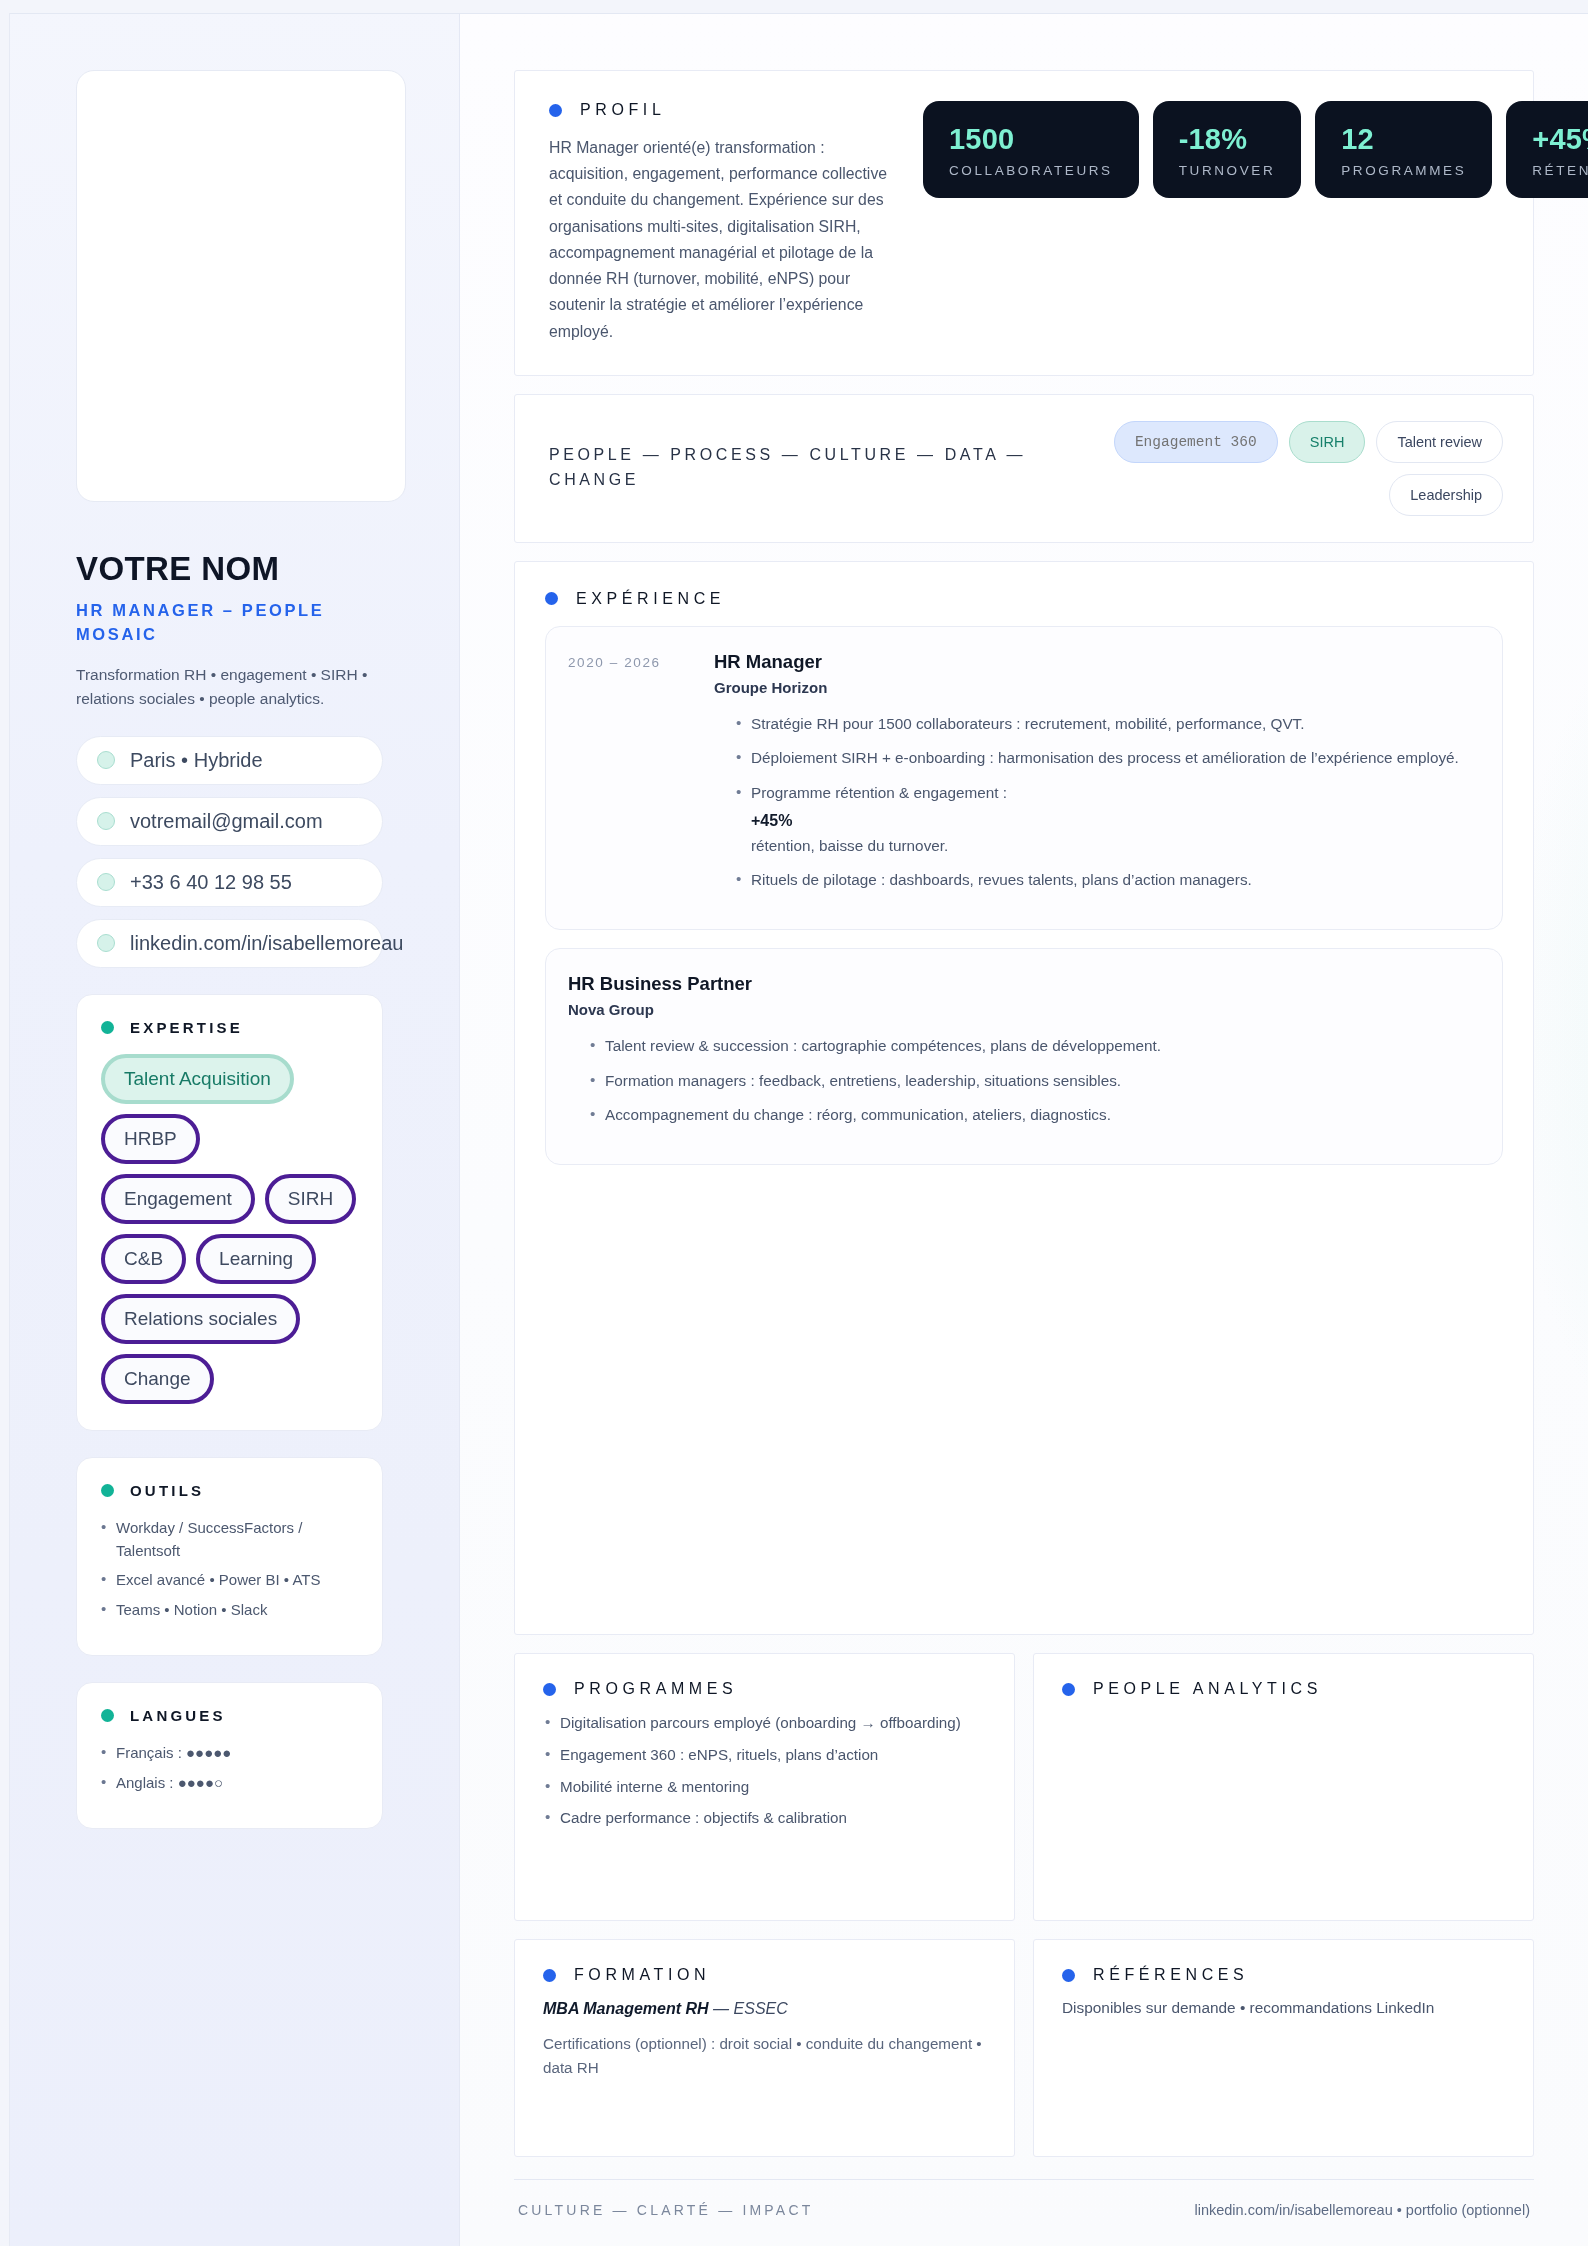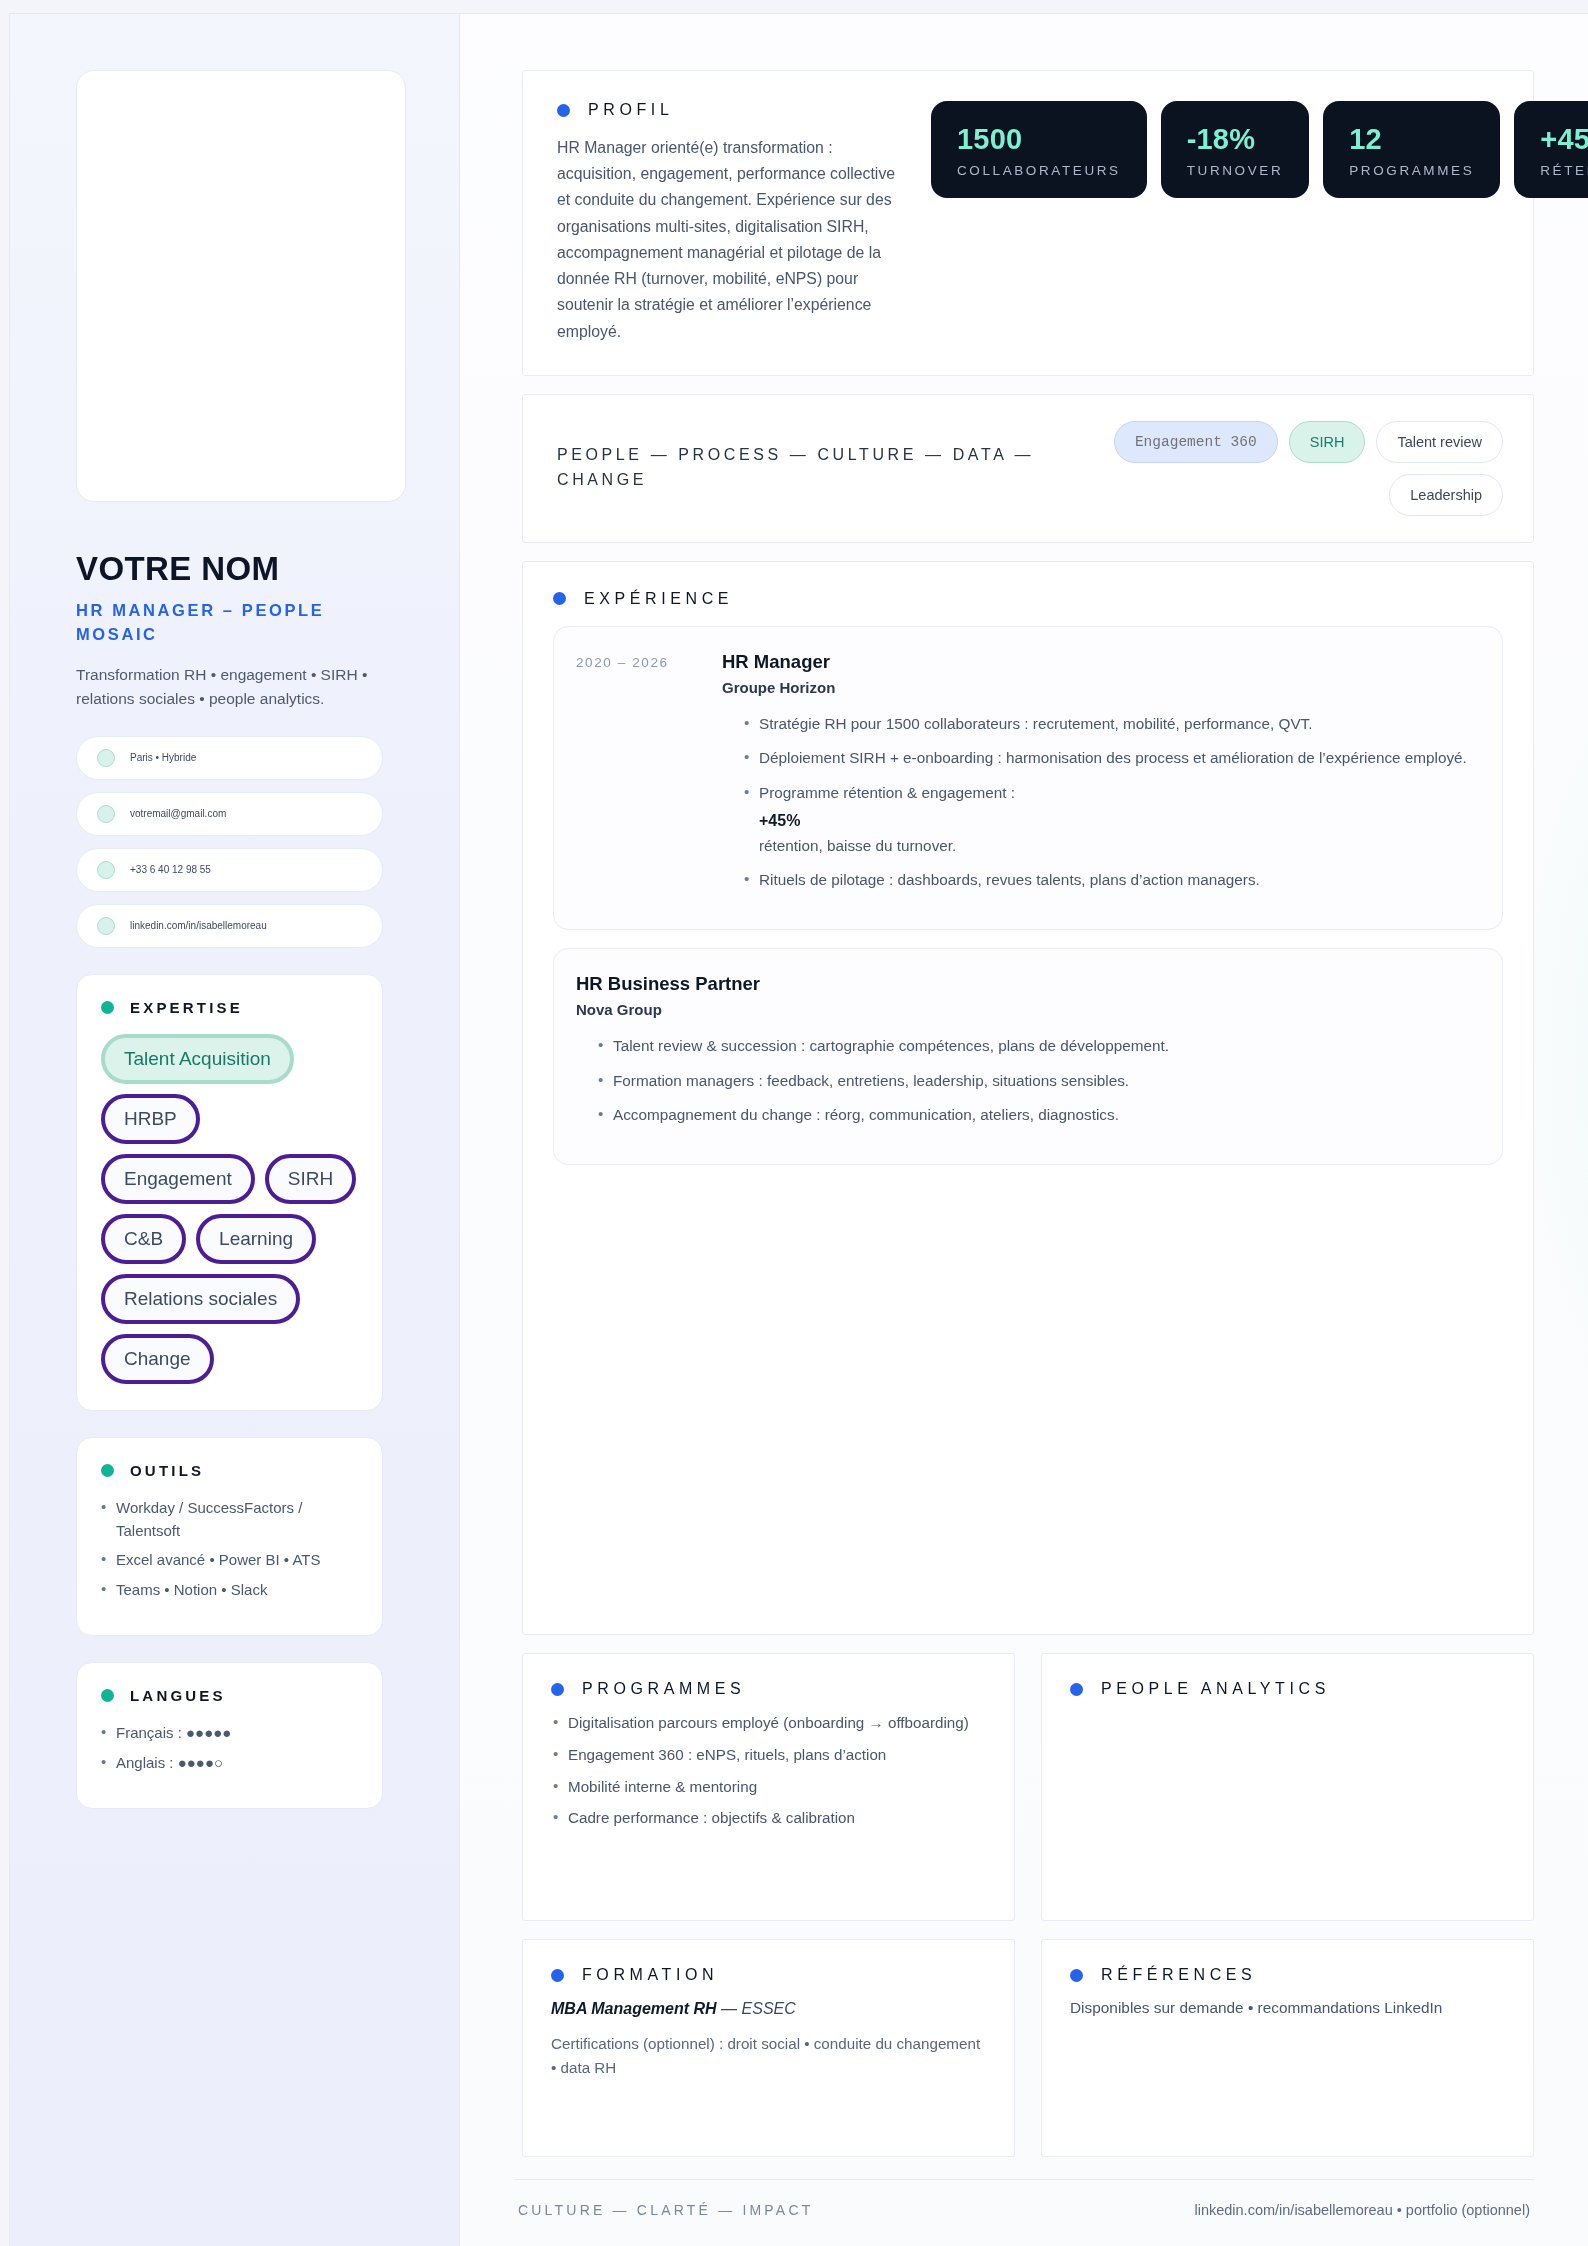--- a/index.html
+++ b/index.html
@@ -70,21 +70,21 @@
     line-height: 1.58;
     color: #4e5a72;
   }
   .contact-list { margin-top: 24px; display: flex; flex-direction: column; gap: 12px; }
   .contact-pill {
     display: flex; align-items: center; gap: 15px;
     background: #ffffff;
     border: 1px solid #e7ebf5;
     border-radius: 999px;
     padding: 12px 20px;
-    font-size: 10px;
+    font-size: 20px;
     color: #3d4a60;
     min-height: 44px;
   }
   .dot-ring {
     width: 18px; height: 18px; flex: 0 0 18px;
     border-radius: 50%;
     background: #d6f2ea;
     border: 1.5px solid #a9ded0;
   }
   .side-card {
@@ -144,21 +144,20 @@
     flex: 1;
     padding: 70px 54px 0 54px;
     display: flex; flex-direction: column;
     position: relative; z-index: 2;
     min-width: 0;
   }
   .card {
     background: #ffffff;
     border: 1px solid #e8ebf5;
     border-radius: 3px;
-    margin-left: 8px;
   }
   .panel-head {
     display: flex; align-items: center; gap: 18px;
   }
   .panel-title {
     font-size: 16px;
     letter-spacing: 4.6px;
     color: #0f1726;
     font-weight: 400;
     text-transform: uppercase;

